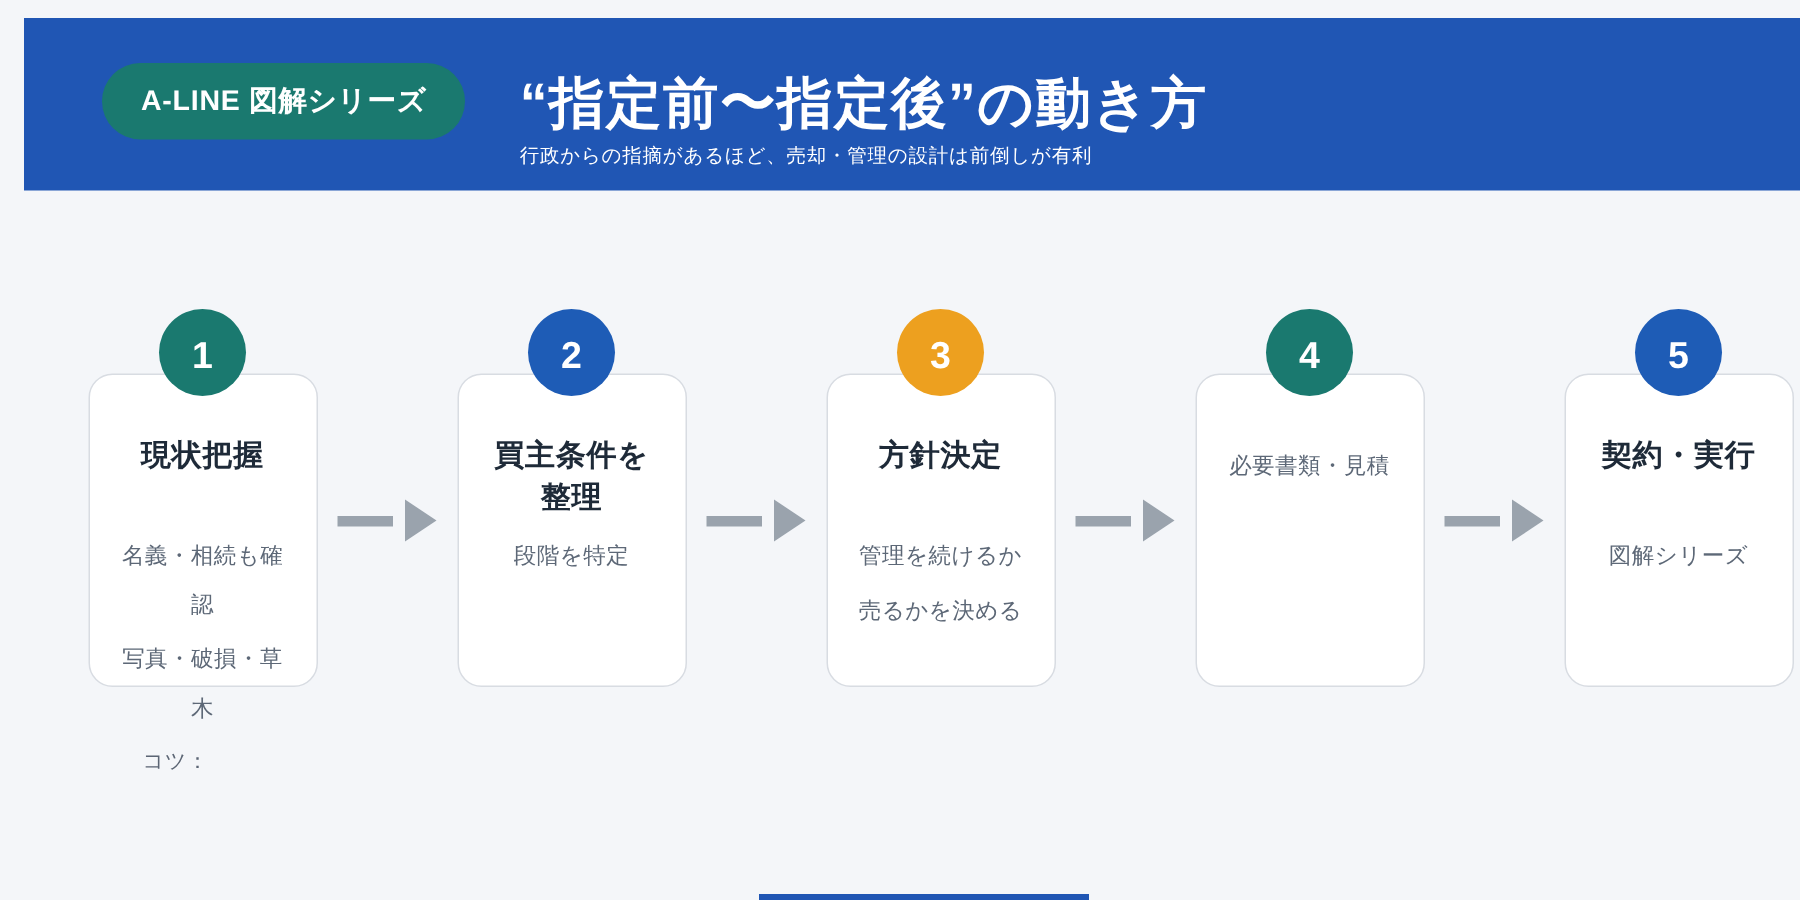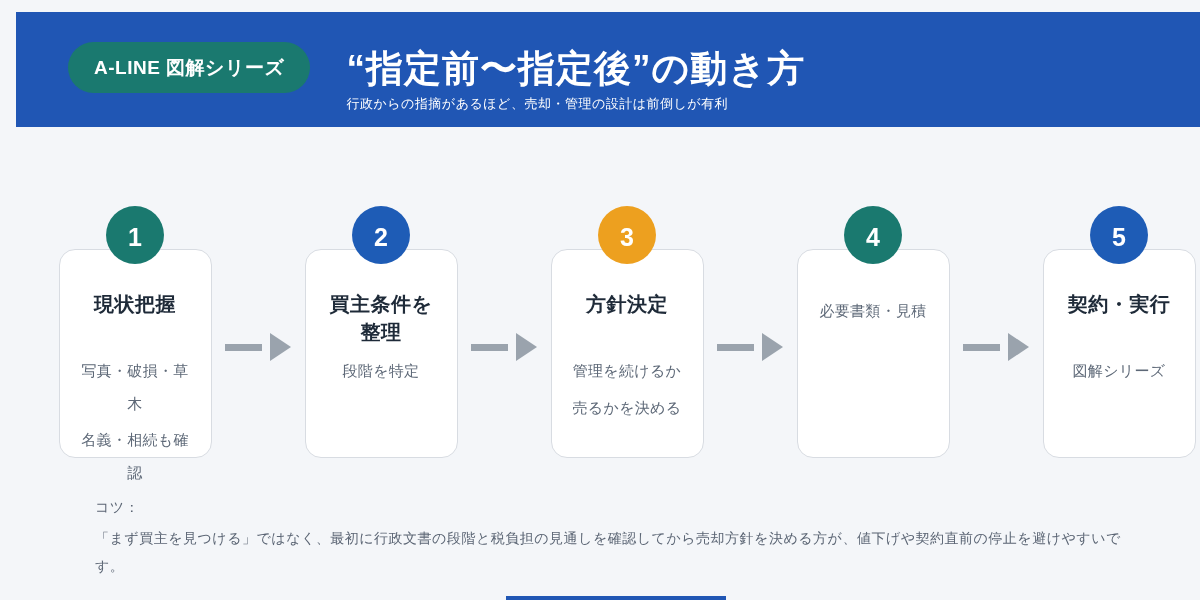--- a/index.html
+++ b/index.html
@@ -150,22 +150,22 @@
   </header>
 
   <main>
     <div class="steps">
 
       <div class="step">
         <div class="circle" style="background-color: rgb(26, 121, 111);">1</div>
         <div class="card">
           <div class="card-title">現状把握</div>
           <div class="card-body">
+            <div>名義・相続も確認</div>
             <div>写真・破損・草木</div>
-            <div>名義・相続も確認</div>
           </div>
         </div>
       </div>
 
       <div class="arrow">
         <div class="bar"></div>
         <div class="head"></div>
       </div>
 
       <div class="step">
@@ -220,19 +220,18 @@
           <div class="card-body">
             <div>図解シリーズ</div>
           </div>
         </div>
       </div>
 
     </div>
 
     <div class="tip">
       <div>コツ：</div>
-      <div>「まず買主を見つける」ではなく、最初に行政文書の段階と税負担の見通しを確認してから売却方針を決める方が、値下げや契約直前の停止を避けやすいです。</div>
     </div>
   </main>
 
   <div class="bottom-bar" style="background-color: rgb(32, 86, 180);"></div>
 
 </div>
 
 </body></html>

